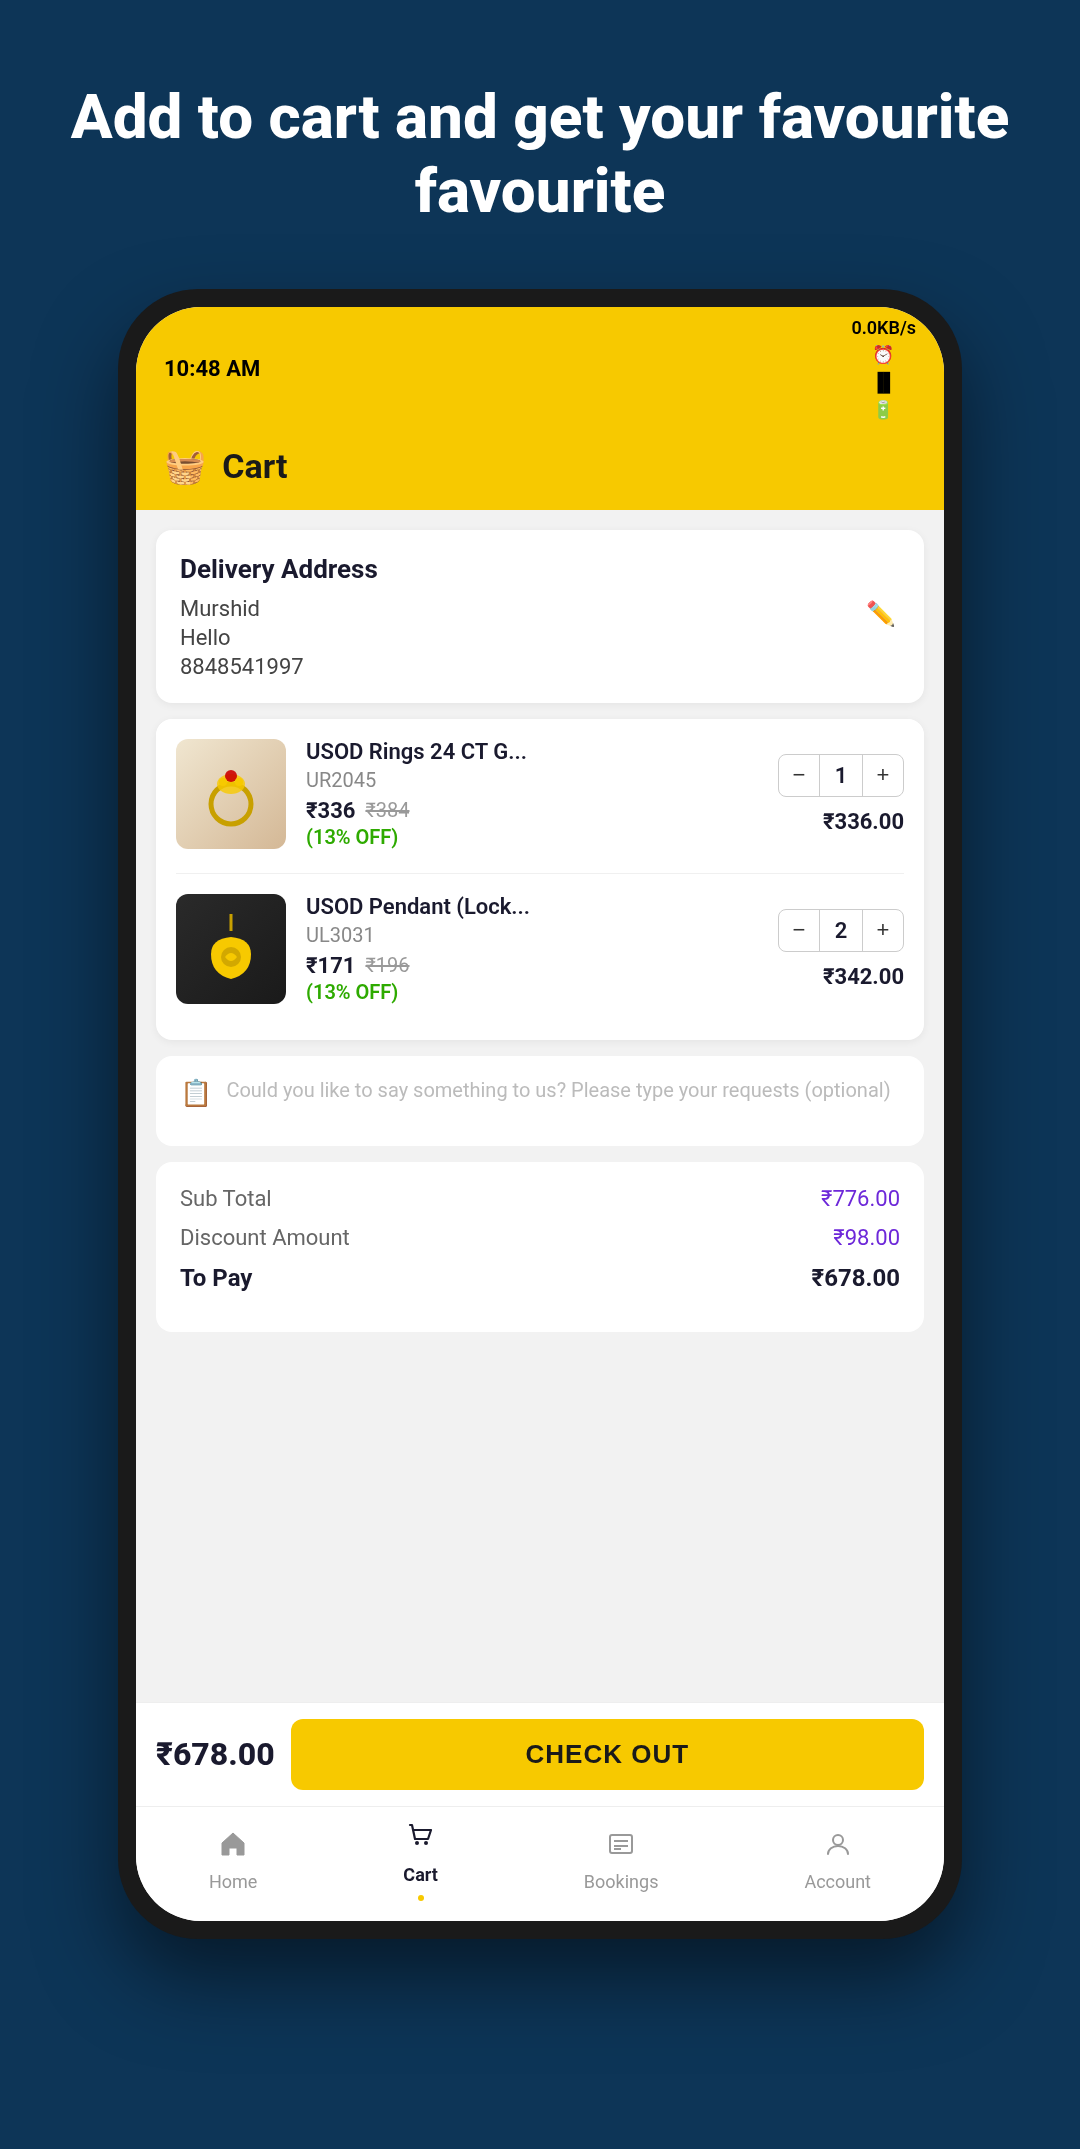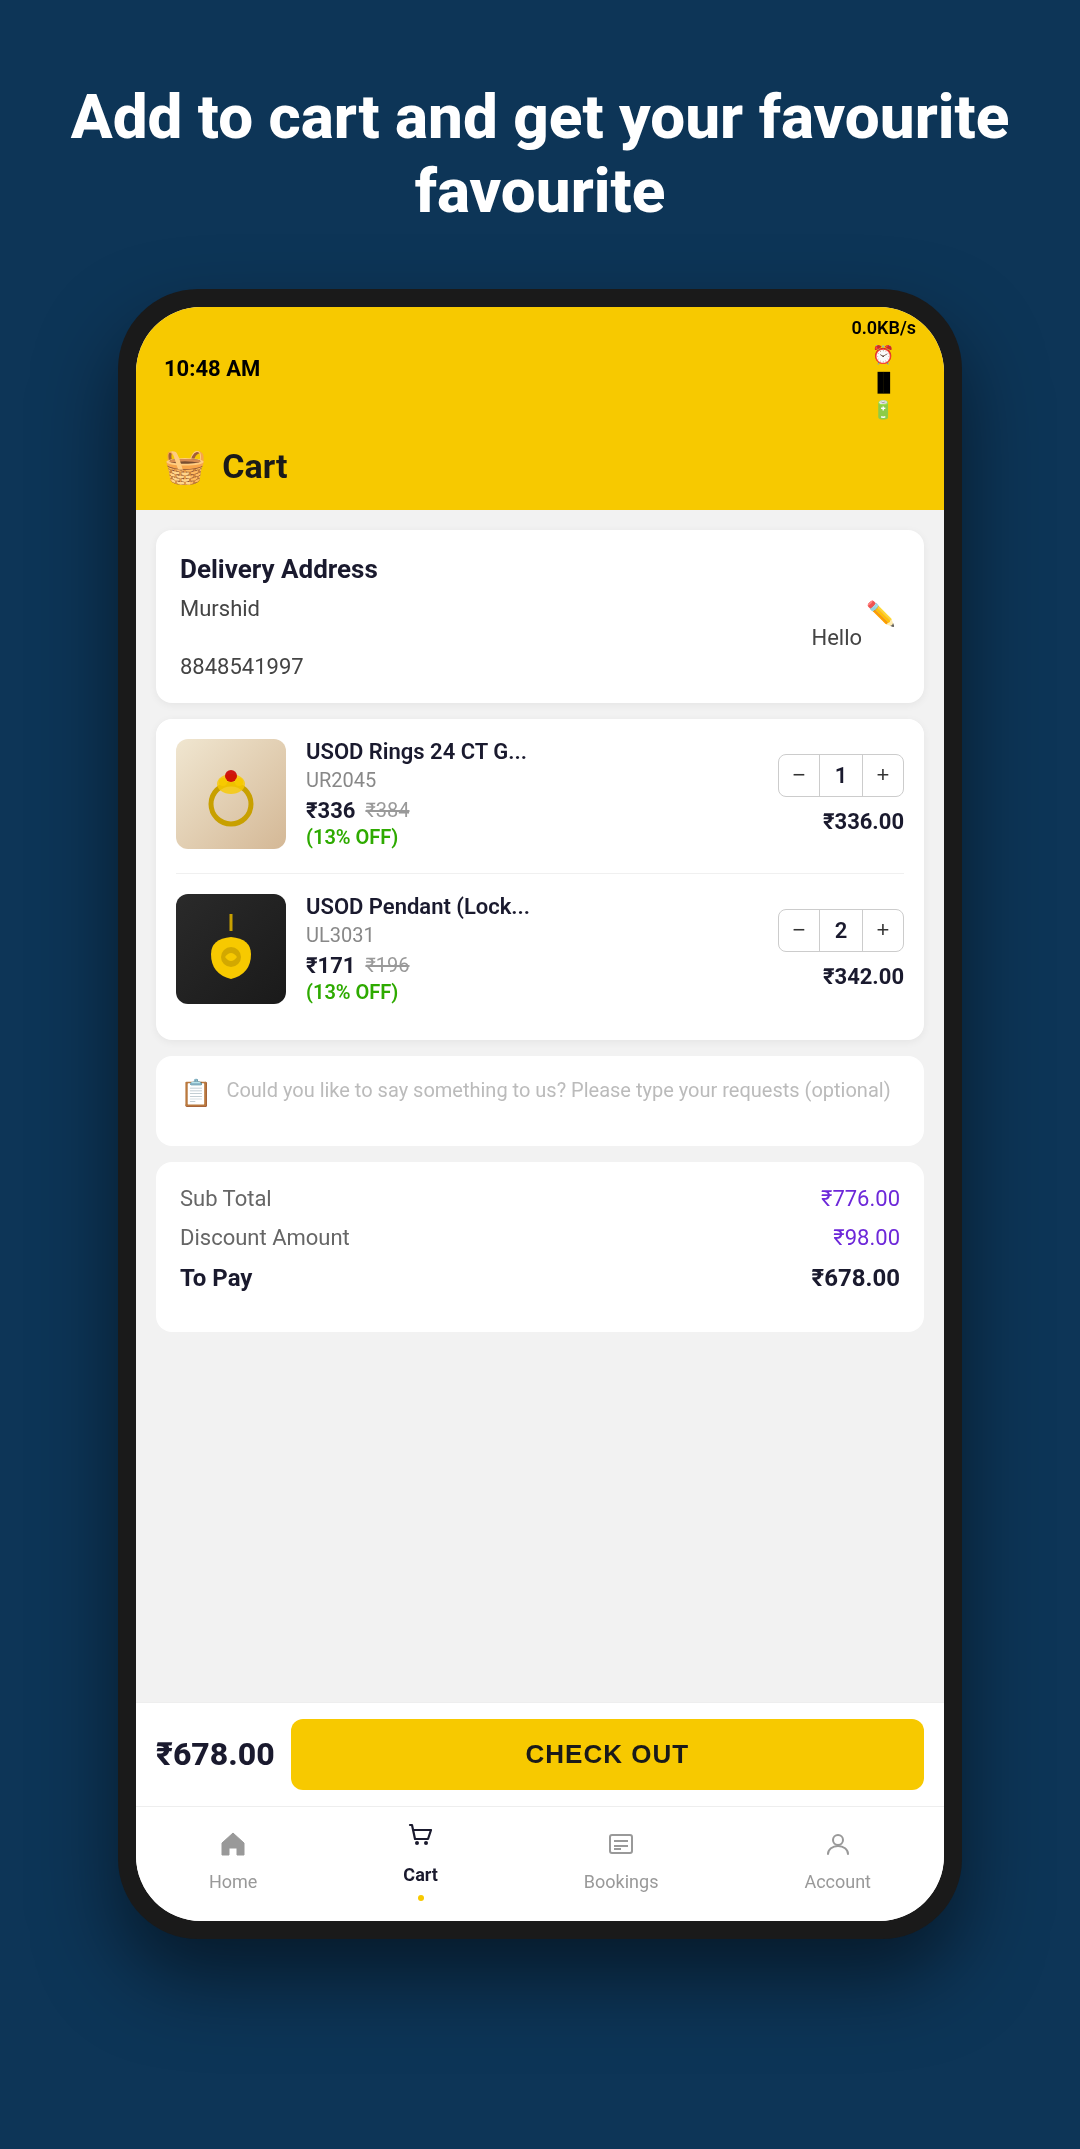--- a/index.html
+++ b/index.html
@@ -114,21 +114,20 @@
     .address-name {
       font-size: 22px;
       color: #444;
       margin-bottom: 4px;
     }
 
     .address-line {
       font-size: 22px;
       color: #444;
       margin-bottom: 4px;
-      text-align: right;
     }
 
     .address-phone {
       font-size: 22px;
       color: #444;
     }
 
     .edit-btn {
       background: none;
       border: none;

